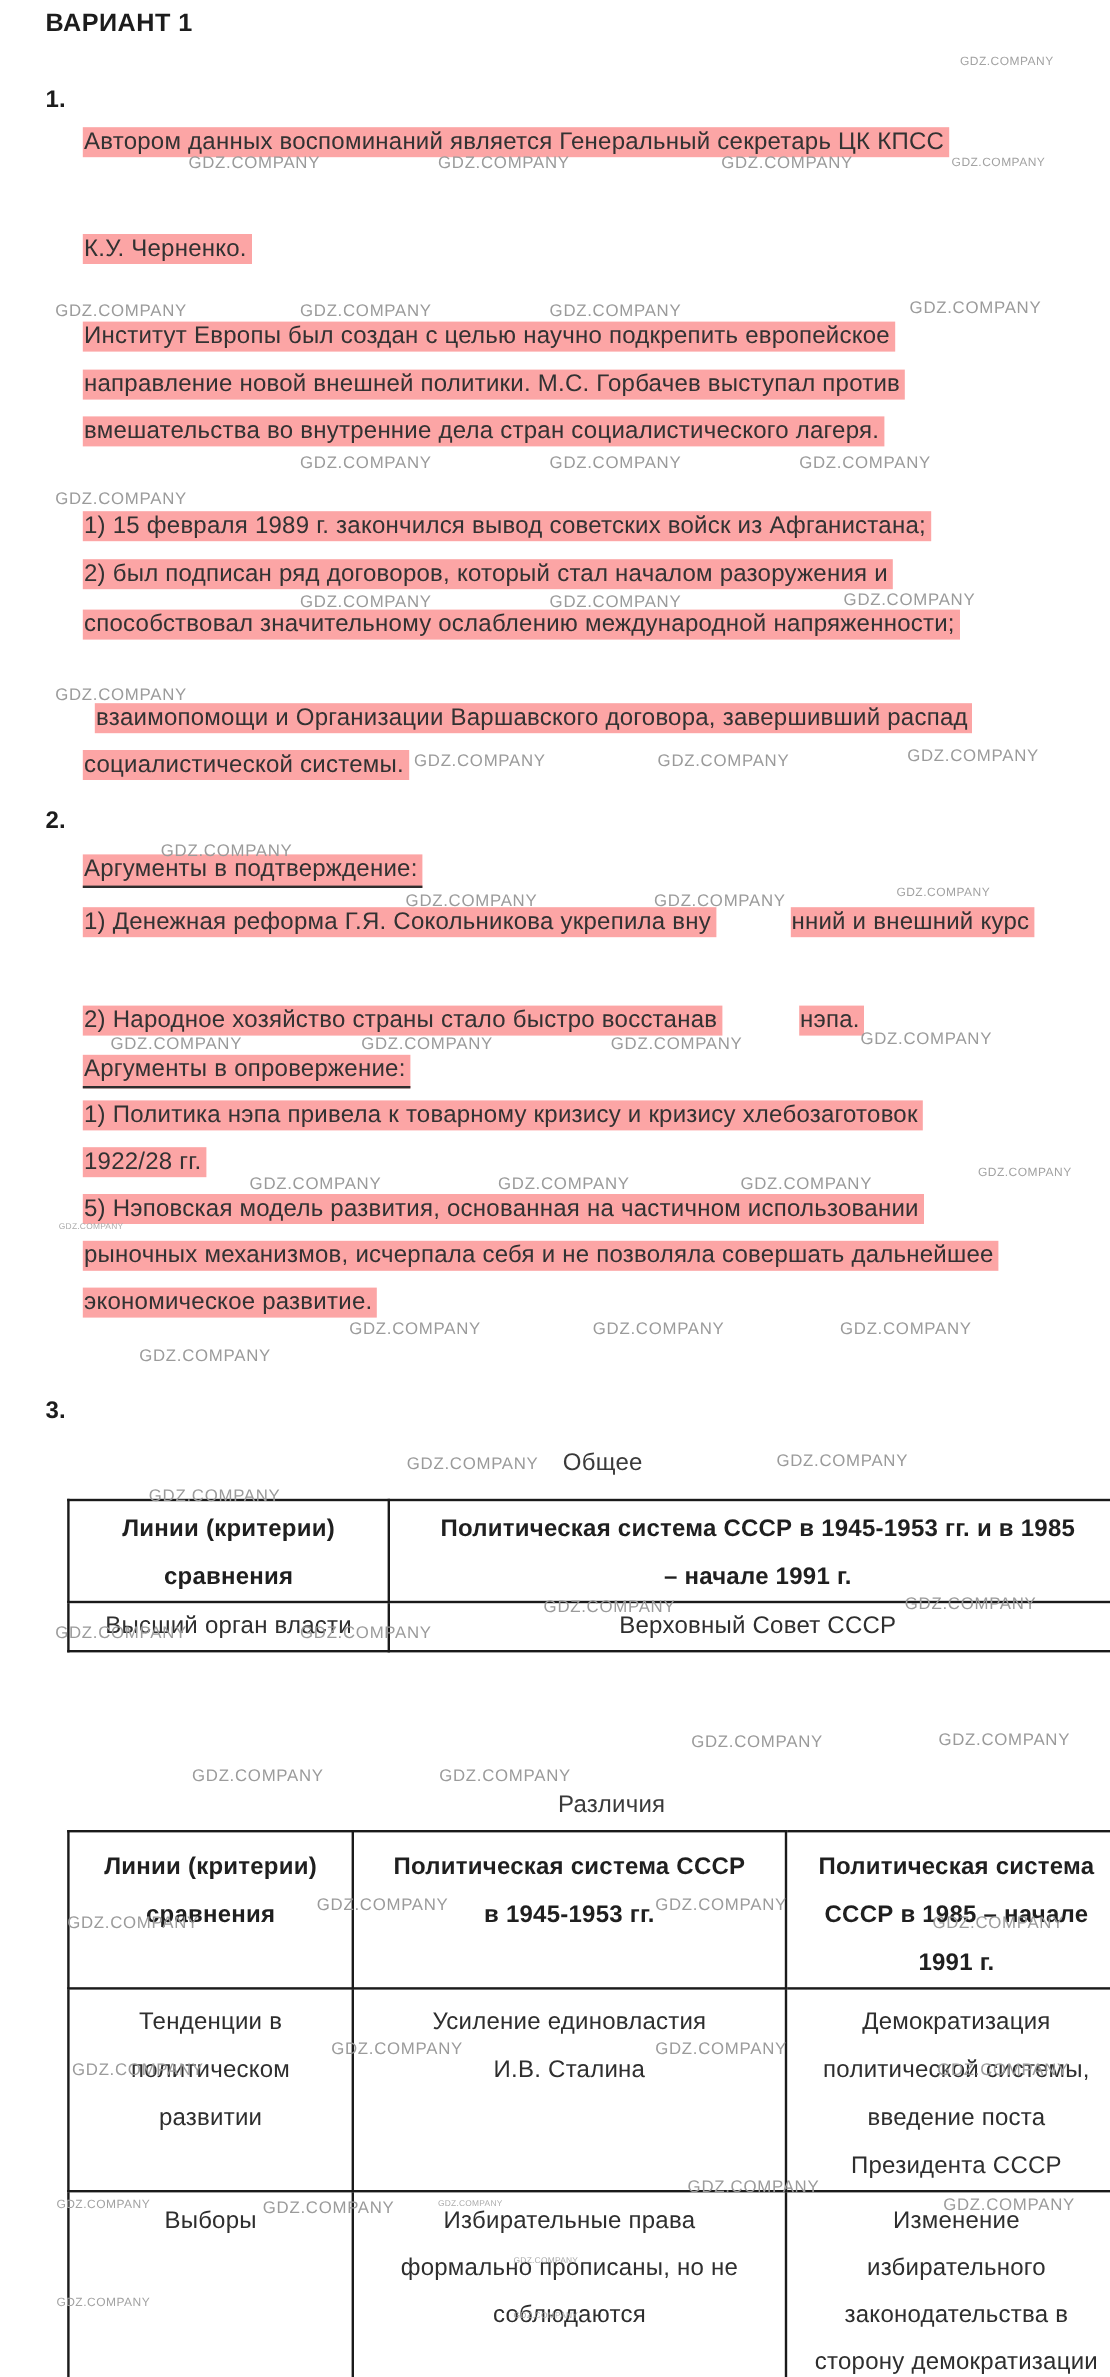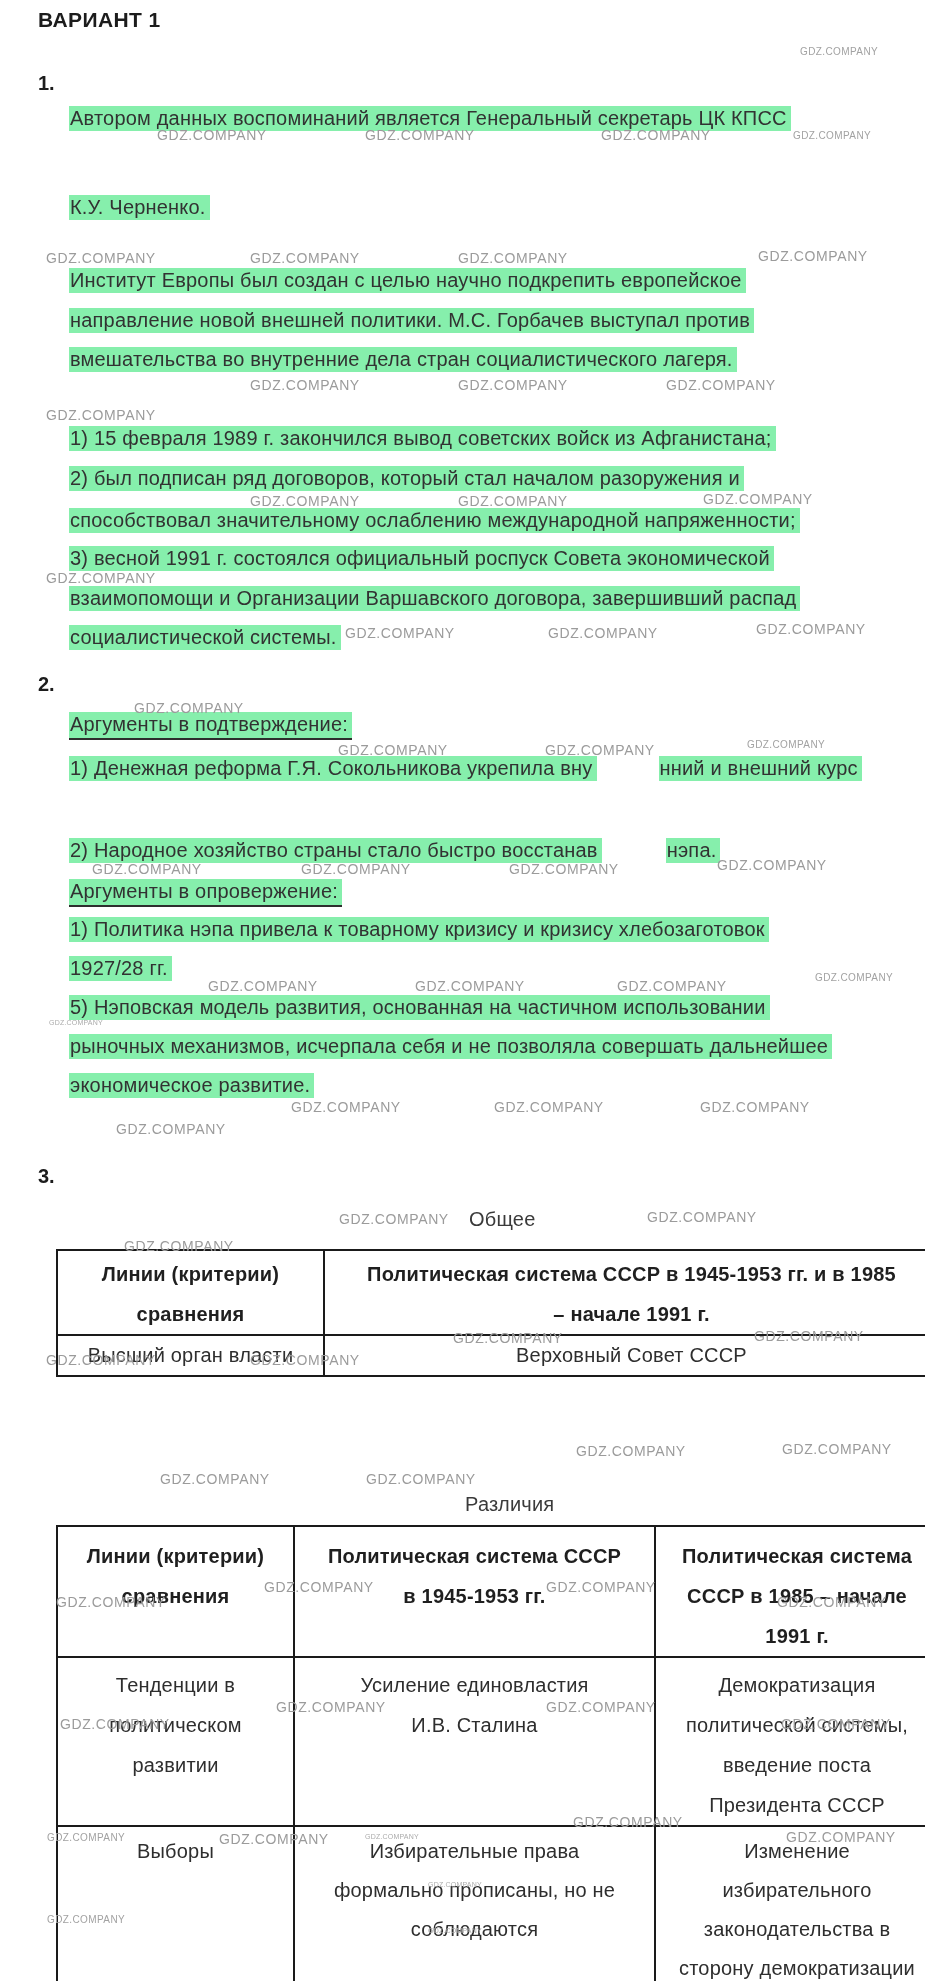--- a/index.html
+++ b/index.html
@@ -5,21 +5,21 @@
   html,body{margin:0;padding:0;background:#fff;}
   .page{
     position:relative;width:925px;height:1981px;margin:0;background:#ffffff;
     font-family:"Liberation Sans",sans-serif;color:#2b2b2b;overflow:hidden;
   }
   
   .doc-title{position:absolute;font-size:21px;font-weight:bold;color:#1c1c1c;letter-spacing:.4px;white-space:nowrap;}
   .sec-num{position:absolute;font-size:20px;font-weight:bold;color:#1c1c1c;white-space:nowrap;}
   
   .tl{position:absolute;font-size:20px;line-height:26px;white-space:nowrap;letter-spacing:.2px;color:#323232;}
-  .tl .bg{background:#86efac;padding:1px 4px 2px 1px;}
+  .tl .bg{background:#fca5a5;padding:1px 4px 2px 1px;}
   .tl .u{border-bottom:2px solid #2e2e2e;padding-bottom:3px;}
   .gap{display:inline-block;height:1px;}
   
   .caption{position:absolute;font-size:20px;color:#3a3a3a;white-space:nowrap;letter-spacing:.2px;}
   
   table.t{position:absolute;border-collapse:collapse;table-layout:fixed;background:transparent;}
   table.t td{border:2px solid #1a1a1a;text-align:center;vertical-align:top;
     font-size:20px;color:#2e2e2e;white-space:pre-line;letter-spacing:.2px;padding:0 6px;}
   table.t tr.hr td{font-weight:bold;color:#1f1f1f;}
   .t1 tr.hr td{padding-top:3px;line-height:40px;}
@@ -48,31 +48,30 @@
     <div class="tl" style="top:105px;left:49px"><span class="bg">Автором данных воспоминаний является Генеральный секретарь ЦК КПСС</span></div>
     <div class="tl" style="top:194px;left:49px"><span class="bg">К.У. Черненко.</span></div>
 
     <div class="tl" style="top:307px;left:49px"><span class="bg">направление новой внешней политики. М.С. Горбачев выступал против</span></div>
     <div class="tl" style="top:267px;left:49px"><span class="bg">Институт Европы был создан с целью научно подкрепить европейское</span></div>
     <div class="tl" style="top:346px;left:49px"><span class="bg">вмешательства во внутренние дела стран социалистического лагеря.</span></div>
 
     <div class="tl" style="top:425px;left:49px"><span class="bg">1) 15 февраля 1989 г. закончился вывод советских войск из Афганистана;</span></div>
     <div class="tl" style="top:465px;left:49px"><span class="bg">2) был подписан ряд договоров, который стал началом разоружения и</span></div>
     <div class="tl" style="top:507px;left:49px"><span class="bg">способствовал значительному ослаблению международной напряженности;</span></div>
-    <div class="tl" style="top:545px;left:49px"><span class="bg">3) весной 1991 г. состоялся официальный роспуск Совета экономической</span></div>
-    <div class="tl" style="top:585px;left:49px"><span class="bg">взаимопомощи и Организации Варшавского договора, завершивший распад</span></div>
+    <div class="tl" style="top:585px;left:59px"><span class="bg">взаимопомощи и Организации Варшавского договора, завершивший распад</span></div>
     <div class="tl" style="top:624px;left:49px"><span class="bg">социалистической системы.</span></div>
 
     <div class="sec-num" style="top:673px;left:18px">2.</div>
     <div class="tl" style="top:711px;left:49px"><span class="bg u">Аргументы в подтверждение:</span></div>
     <div class="tl" style="top:755px;left:49px"><span class="bg">1) Денежная реформа Г.Я. Сокольникова укрепила вну</span><span class="gap" style="width:62px"></span><span class="bg">нний и внешний курс</span></div>
     <div class="tl" style="top:837px;left:49px"><span class="bg">2) Народное хозяйство страны стало быстро восстанав</span><span class="gap" style="width:64px"></span><span class="bg">нэпа.</span></div>
     <div class="tl" style="top:878px;left:49px"><span class="bg u">Аргументы в опровержение:</span></div>
     <div class="tl" style="top:916px;left:49px"><span class="bg">1) Политика нэпа привела к товарному кризису и кризису хлебозаготовок</span></div>
-    <div class="tl" style="top:955px;left:49px"><span class="bg">1927/28 гг.</span></div>
+    <div class="tl" style="top:955px;left:49px"><span class="bg">1922/28 гг.</span></div>
     <div class="tl" style="top:994px;left:49px"><span class="bg">5) Нэповская модель развития, основанная на частичном использовании</span></div>
     <div class="tl" style="top:1033px;left:49px"><span class="bg">рыночных механизмов, исчерпала себя и не позволяла совершать дальнейшее</span></div>
     <div class="tl" style="top:1072px;left:49px"><span class="bg">экономическое развитие.</span></div>
 
     <div class="sec-num" style="top:1165px;left:18px">3.</div>
 
     <div class="caption" style="top:1208px;left:449px">Общее</div>
 
     <table class="t t1" style="left:36px;top:1249px;width:882px">
       <colgroup>

